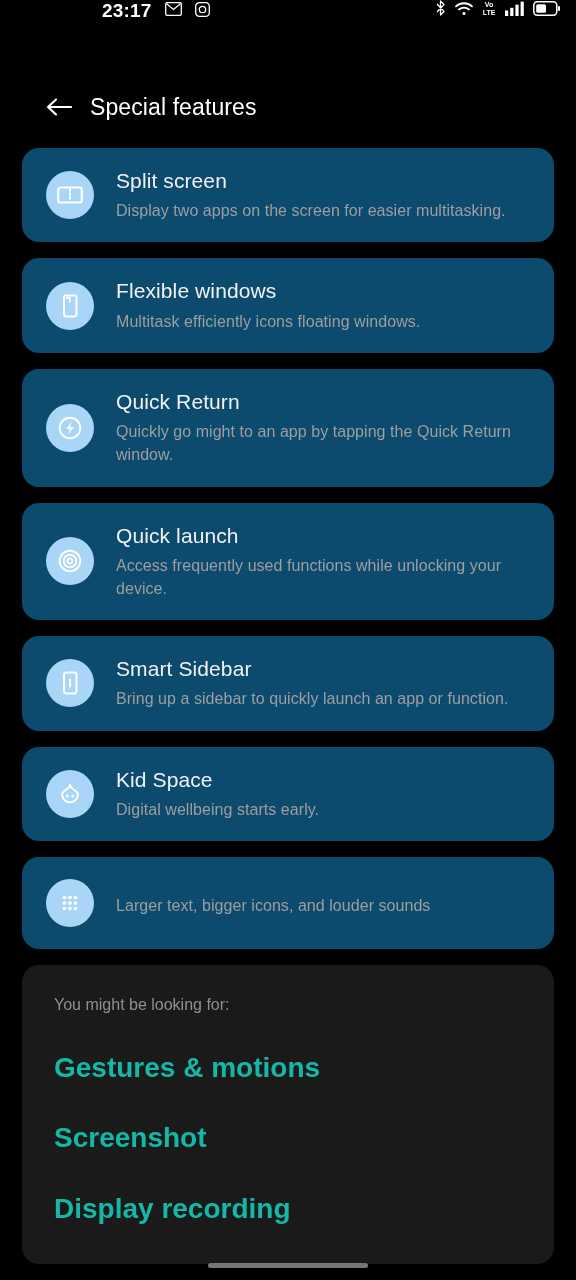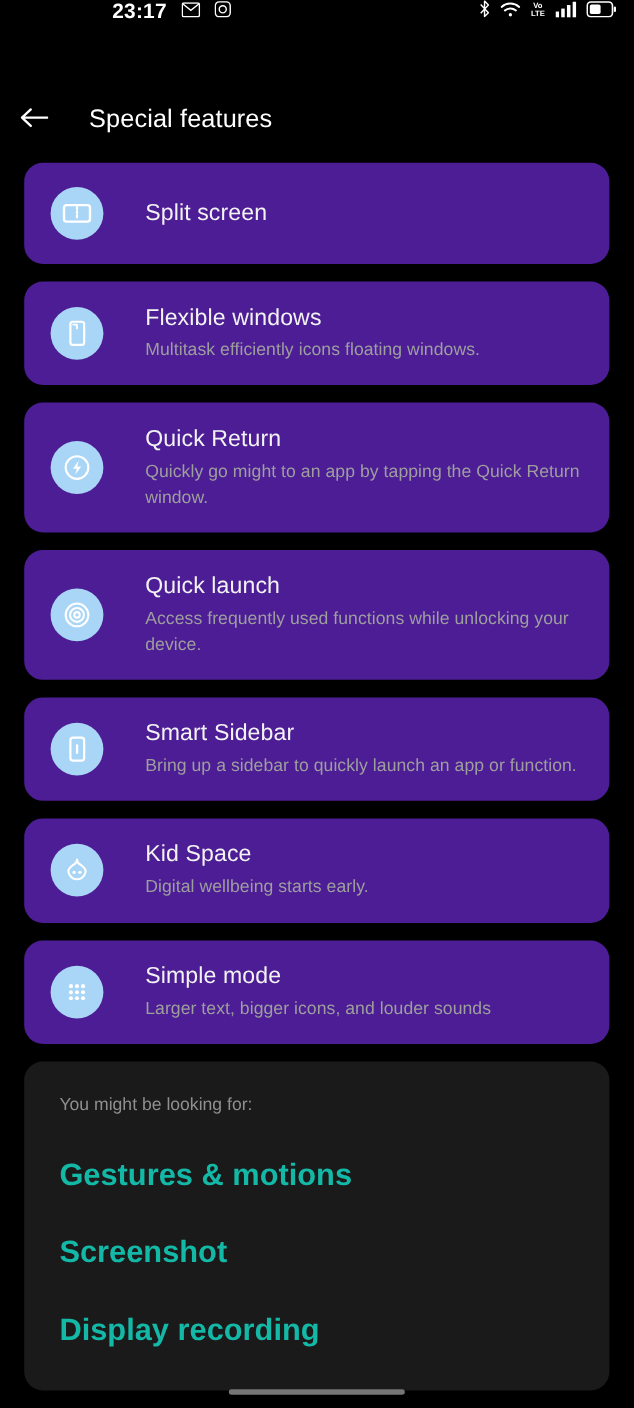--- a/index.html
+++ b/index.html
@@ -18,39 +18,38 @@
     padding:0 32px 0 86px;
   }
   .sb-left { display:flex; align-items:center; gap:13px; }
   .sb-time { color:#ffffff; font-size:19px; font-weight:600; letter-spacing:.2px; }
   .sb-right { display:flex; align-items:center; gap:9px; }
   .sb-ico { display:block; }
 
   
   .header {
     position:absolute; top:84px; left:0; width:576px; height:46px;
-    display:flex; align-items:center; padding-left:16px; gap:35px;
+    display:flex; align-items:center; padding-left:44px; gap:16px;
   }
   .back-btn {
     width:30px; height:30px; display:flex; align-items:center; justify-content:center;
   }
   .page-title { color:#ffffff; font-size:23px; font-weight:500; letter-spacing:.1px; }
 
   
   .list { position:absolute; top:148px; left:22px; width:532px; }
 
   .card {
-    background:#4c1d95;
+    background:#0c4a6e;
     border-radius:17px;
     display:flex;
     align-items:center;
     padding:20px 22px 20px 24px;
     margin-bottom:16px;
     min-height:92px;
-    gap:16px;
   }
   .card.tall { min-height:116px; }
 
   .icon-circle {
     width:48px; height:48px; border-radius:50%;
     background:#a9d5f6;
     flex:0 0 48px;
     display:flex; align-items:center; justify-content:center;
     margin-right:22px;
   }
@@ -155,20 +154,21 @@
 
   <div class="card">
     <span class="icon-circle">
       <svg width="30" height="30" viewBox="0 0 30 30">
         <rect x="3.2" y="7.5" width="23.6" height="15" rx="2.3" fill="none" stroke="#ffffff" stroke-width="2.2"></rect>
         <path d="M15 9.2 v1.9 M15 13 v1.9 M15 16.8 v1.9" stroke="#ffffff" stroke-width="2" stroke-linecap="round"></path>
       </svg>
     </span>
     <div class="card-text">
       <div class="card-title">Split screen</div>
+      <div class="card-desc">Display two apps on the screen for easier multitasking.</div>
     </div>
   </div>
 
   <div class="card">
     <span class="icon-circle">
       <svg width="30" height="30" viewBox="0 0 30 30">
         <rect x="9" y="4.5" width="12.5" height="21" rx="2.2" fill="none" stroke="#ffffff" stroke-width="2"></rect>
         <path d="M11.6 7.1 h3.3 v3.6" fill="none" stroke="#ffffff" stroke-width="1.7" stroke-linecap="round" stroke-linejoin="round"></path>
       </svg>
     </span>
@@ -242,21 +242,20 @@
           <circle cx="9.5" cy="15" r="1.85"></circle>
           <circle cx="15" cy="15" r="1.85"></circle>
           <circle cx="20.5" cy="15" r="1.85"></circle>
           <circle cx="9.5" cy="20.5" r="1.85"></circle>
           <circle cx="15" cy="20.5" r="1.85"></circle>
           <circle cx="20.5" cy="20.5" r="1.85"></circle>
         </g>
       </svg>
     </span>
     <div class="card-text">
-      <div class="card-title">Simple mode</div>
       <div class="card-desc">Larger text, bigger icons, and louder sounds</div>
     </div>
   </div>
 
   <div class="sugg-card">
     <div class="sugg-heading">You might be looking for:</div>
     <div class="sugg-link">Gestures &amp; motions</div>
     <div class="sugg-link">Screenshot</div>
     <div class="sugg-link">Display recording</div>
   </div>

